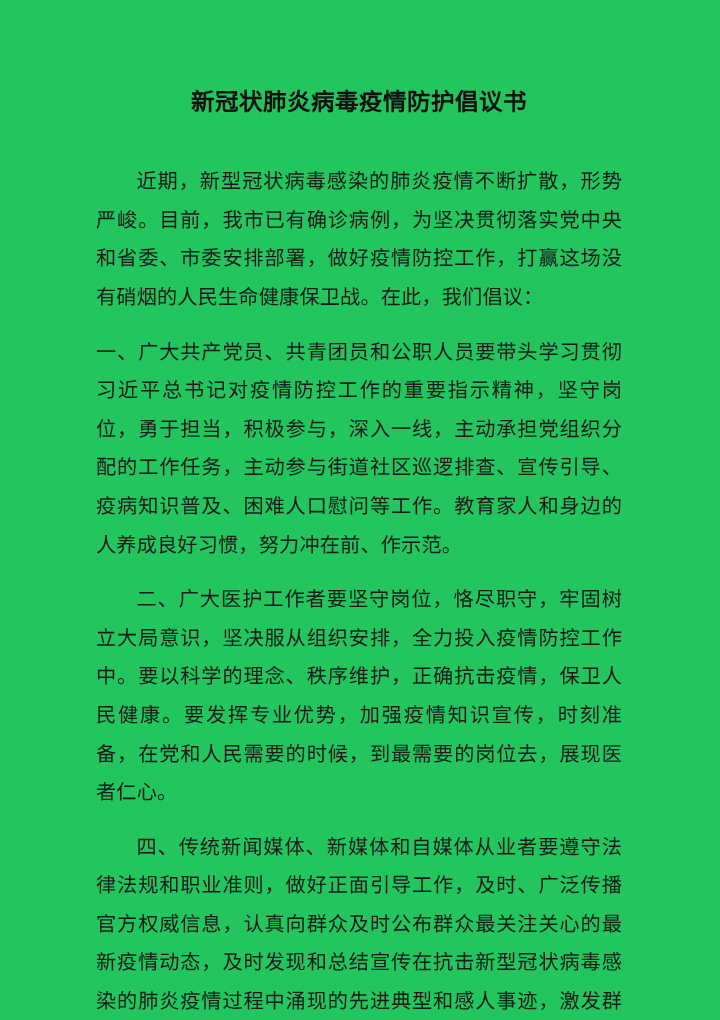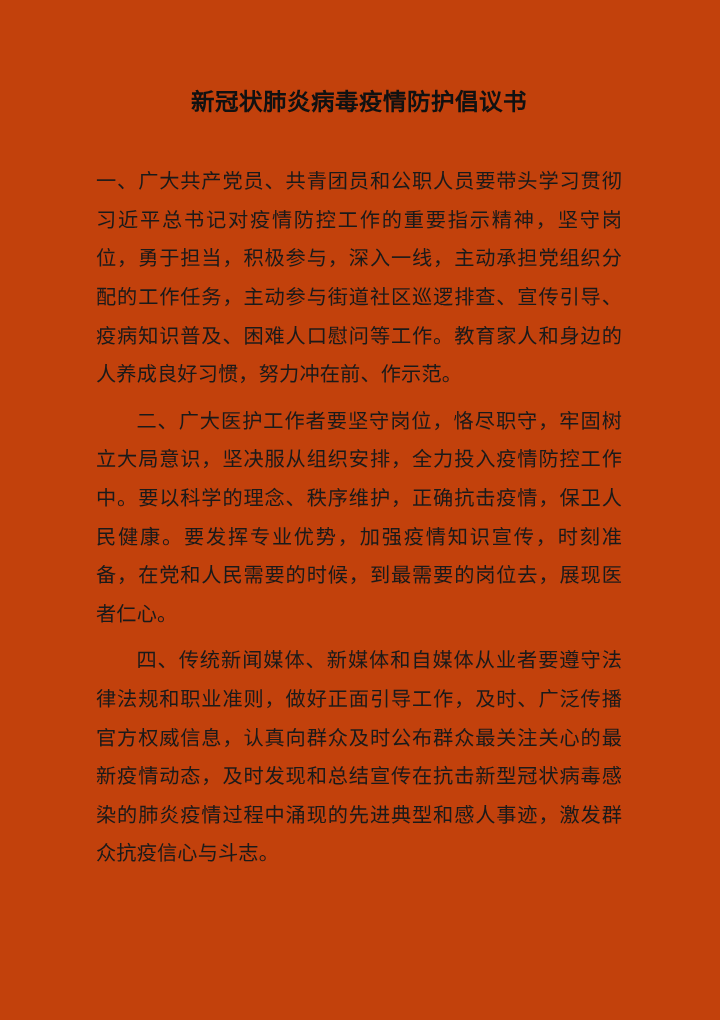--- a/index.html
+++ b/index.html
@@ -14,21 +14,21 @@
     overflow: hidden;
     font-family: "Liberation Sans", "DejaVu Sans", sans-serif;
     color: #000000;
     -webkit-font-smoothing: antialiased;
   }
 
   .page {
     position: relative;
     width: 720px;
     height: 1020px;
-    background: #c2410c;
+    background: #22c55e;
     box-sizing: border-box;
   }
 
   .doc-body {
     position: absolute;
     left: 96px;
     top: 0;
     width: 526px;
   }
 
@@ -63,33 +63,34 @@
 
   .para.indent {
     text-indent: 2em;
   }
 
   .para.noindent {
     text-indent: 0;
   }
 
   .para + .para {
-    margin-top: 8px;
+    margin-top: 16px;
   }
 </style>
 </head>
 <body>
 
 <div class="page">
   <div class="doc-body">
 
     <h1 class="doc-title">新冠状肺炎病毒疫情防护倡议书</h1>
 
     <div class="para-block">
 
+      <p class="para indent">近期，新型冠状病毒感染的肺炎疫情不断扩散，形势严峻。目前，我市已有确诊病例，为坚决贯彻落实党中央和省委、市委安排部署，做好疫情防控工作，打赢这场没有硝烟的人民生命健康保卫战。在此，我们倡议：</p>
 
       <p class="para noindent">一、广大共产党员、共青团员和公职人员要带头学习贯彻习近平总书记对疫情防控工作的重要指示精神，坚守岗位，勇于担当，积极参与，深入一线，主动承担党组织分配的工作任务，主动参与街道社区巡逻排查、宣传引导、疫病知识普及、困难人口慰问等工作。教育家人和身边的人养成良好习惯，努力冲在前、作示范。</p>
 
       <p class="para indent">二、广大医护工作者要坚守岗位，恪尽职守，牢固树立大局意识，坚决服从组织安排，全力投入疫情防控工作中。要以科学的理念、秩序维护，正确抗击疫情，保卫人民健康。要发挥专业优势，加强疫情知识宣传，时刻准备，在党和人民需要的时候，到最需要的岗位去，展现医者仁心。</p>
 
 
       <p class="para indent">四、传统新闻媒体、新媒体和自媒体从业者要遵守法律法规和职业准则，做好正面引导工作，及时、广泛传播官方权威信息，认真向群众及时公布群众最关注关心的最新疫情动态，及时发现和总结宣传在抗击新型冠状病毒感染的肺炎疫情过程中涌现的先进典型和感人事迹，激发群众抗疫信心与斗志。</p>
 
     </div>
   </div>

